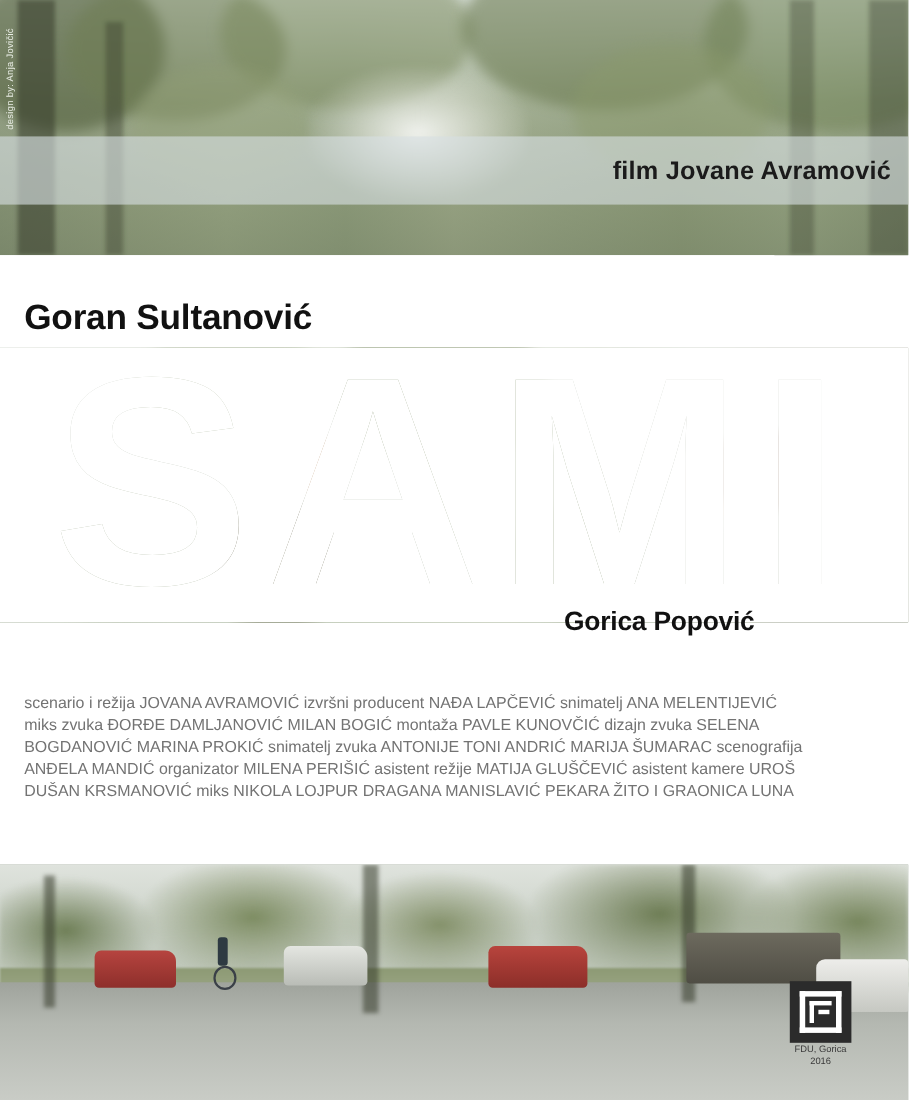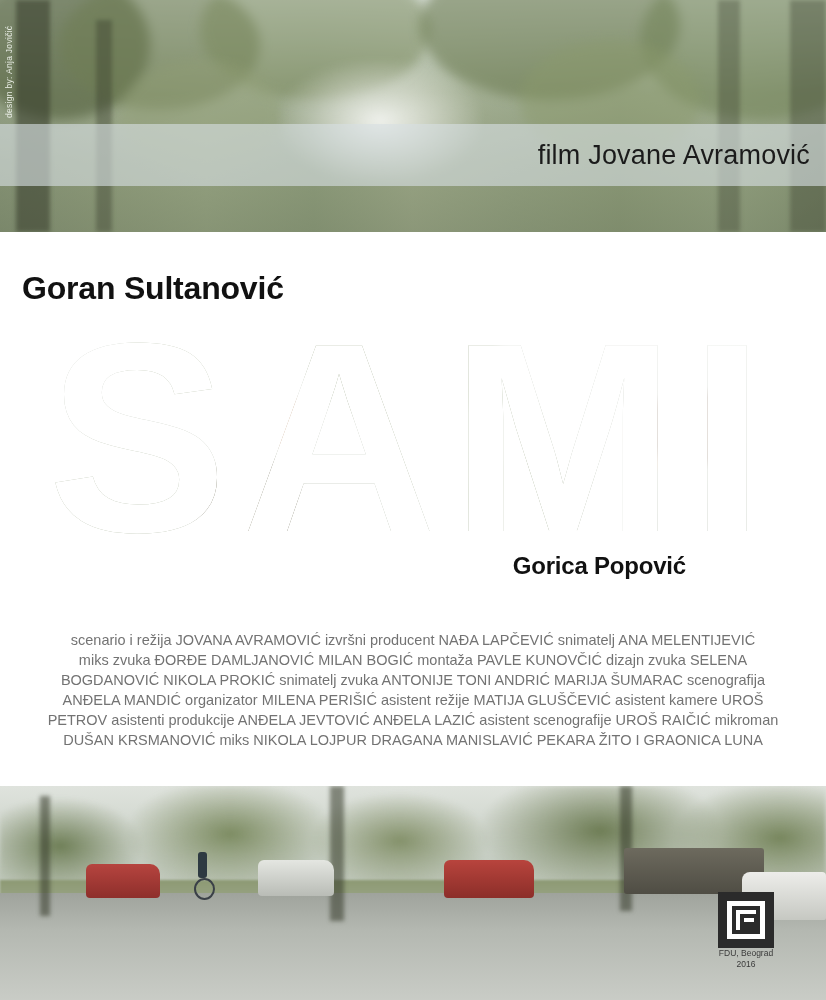--- a/index.html
+++ b/index.html
@@ -80,24 +80,24 @@
     width: 826px;
     height: 62px;
     background: rgba(214,222,226,0.62);
     display: flex;
     align-items: center;
     justify-content: flex-end;
     box-sizing: border-box;
     padding-right: 16px;
   }
   .credit-bar .director-credit {
-    font-size: 27px;
+    font-size: 23px;
     color: #1b1b1b;
     letter-spacing: 0.2px;
-    font-weight: 400;
+    font-weight: 700;
   }
 
   
   .design-by {
     position: absolute;
     left: 4px;
     top: 118px;
     transform: rotate(-90deg);
     transform-origin: left top;
     font-size: 8.5px;
@@ -107,21 +107,20 @@
   }
 
   
   .mid {
     position: absolute;
     left: 0;
     top: 232px;
     width: 704px;
     height: 548px;
     background: #ffffff;
-    text-align: center;
   }
 
   .actor-top {
     position: absolute;
     left: 22px;
     top: 38px;
     font-size: 32px;
     font-weight: bold;
     color: #111111;
     letter-spacing: -0.2px;
@@ -344,23 +343,22 @@
         </defs>
         <rect x="0" y="0" width="826" height="250" fill="#ffffff" mask="url(#holeMask)"></rect>
       </svg>
     </div>
 
     <div class="actor-bottom">Gorica Popović</div>
 
     <div class="crew">
       <div class="line">scenario i režija JOVANA AVRAMOVIĆ   izvršni producent NAĐA LAPČEVIĆ     snimatelj ANA MELENTIJEVIĆ</div>
       <div class="line">miks zvuka ĐORĐE DAMLJANOVIĆ   MILAN BOGIĆ   montaža PAVLE KUNOVČIĆ   dizajn zvuka SELENA</div>
-      <div class="line">BOGDANOVIĆ  NIKOLA PROKIĆ   snimatelj zvuka ANTONIJE TONI ANDRIĆ   MARIJA ŠUMARAC    scenografija</div>
+      <div class="line">BOGDANOVIĆ  MARINA PROKIĆ   snimatelj zvuka ANTONIJE TONI ANDRIĆ   MARIJA ŠUMARAC    scenografija</div>
       <div class="line">ANĐELA MANDIĆ  organizator MILENA PERIŠIĆ  asistent režije MATIJA GLUŠČEVIĆ  asistent kamere UROŠ</div>
-      <div class="line">PETROV  asistenti produkcije ANĐELA JEVTOVIĆ  ANĐELA LAZIĆ  asistent scenografije UROŠ RAIČIĆ mikroman</div>
       <div class="line">DUŠAN KRSMANOVIĆ  miks NIKOLA LOJPUR  DRAGANA MANISLAVIĆ  PEKARA ŽITO I GRAONICA LUNA</div>
     </div>
   </div>
 
   <div class="bottom-photo">
     <div class="bp-sky"></div>
     <div class="bp-trees"></div>
     <div class="bp-grass"></div>
     <div class="bp-road"></div>
 
@@ -374,18 +372,18 @@
     <div class="car" style="left:624px;top:62px;width:140px;height:46px;background:linear-gradient(to bottom,#6d6a5e,#4f4d44);border-radius:3px;"></div>
     <div class="car" style="left:742px;top:86px;width:84px;height:48px;background:linear-gradient(to bottom,#ededea,#c6c8c2);border-radius:8px 4px 2px 2px;"></div>
 
     <div class="cyclist" style="left:198px;top:66px;width:9px;height:26px;"></div>
     <div class="cyclist" style="left:194px;top:92px;width:17px;height:18px;background:transparent;border:2px solid #3a4047;border-radius:50%;"></div>
 
     <div class="logo-box">
       <div class="logo-inner"></div>
     </div>
     <div class="logo-caption">
-      <div>FDU, Beograd</div>
+      <div>FDU, Gorica</div>
       <div>2016</div>
     </div>
   </div>
 
 </div>
 
 </body></html>

